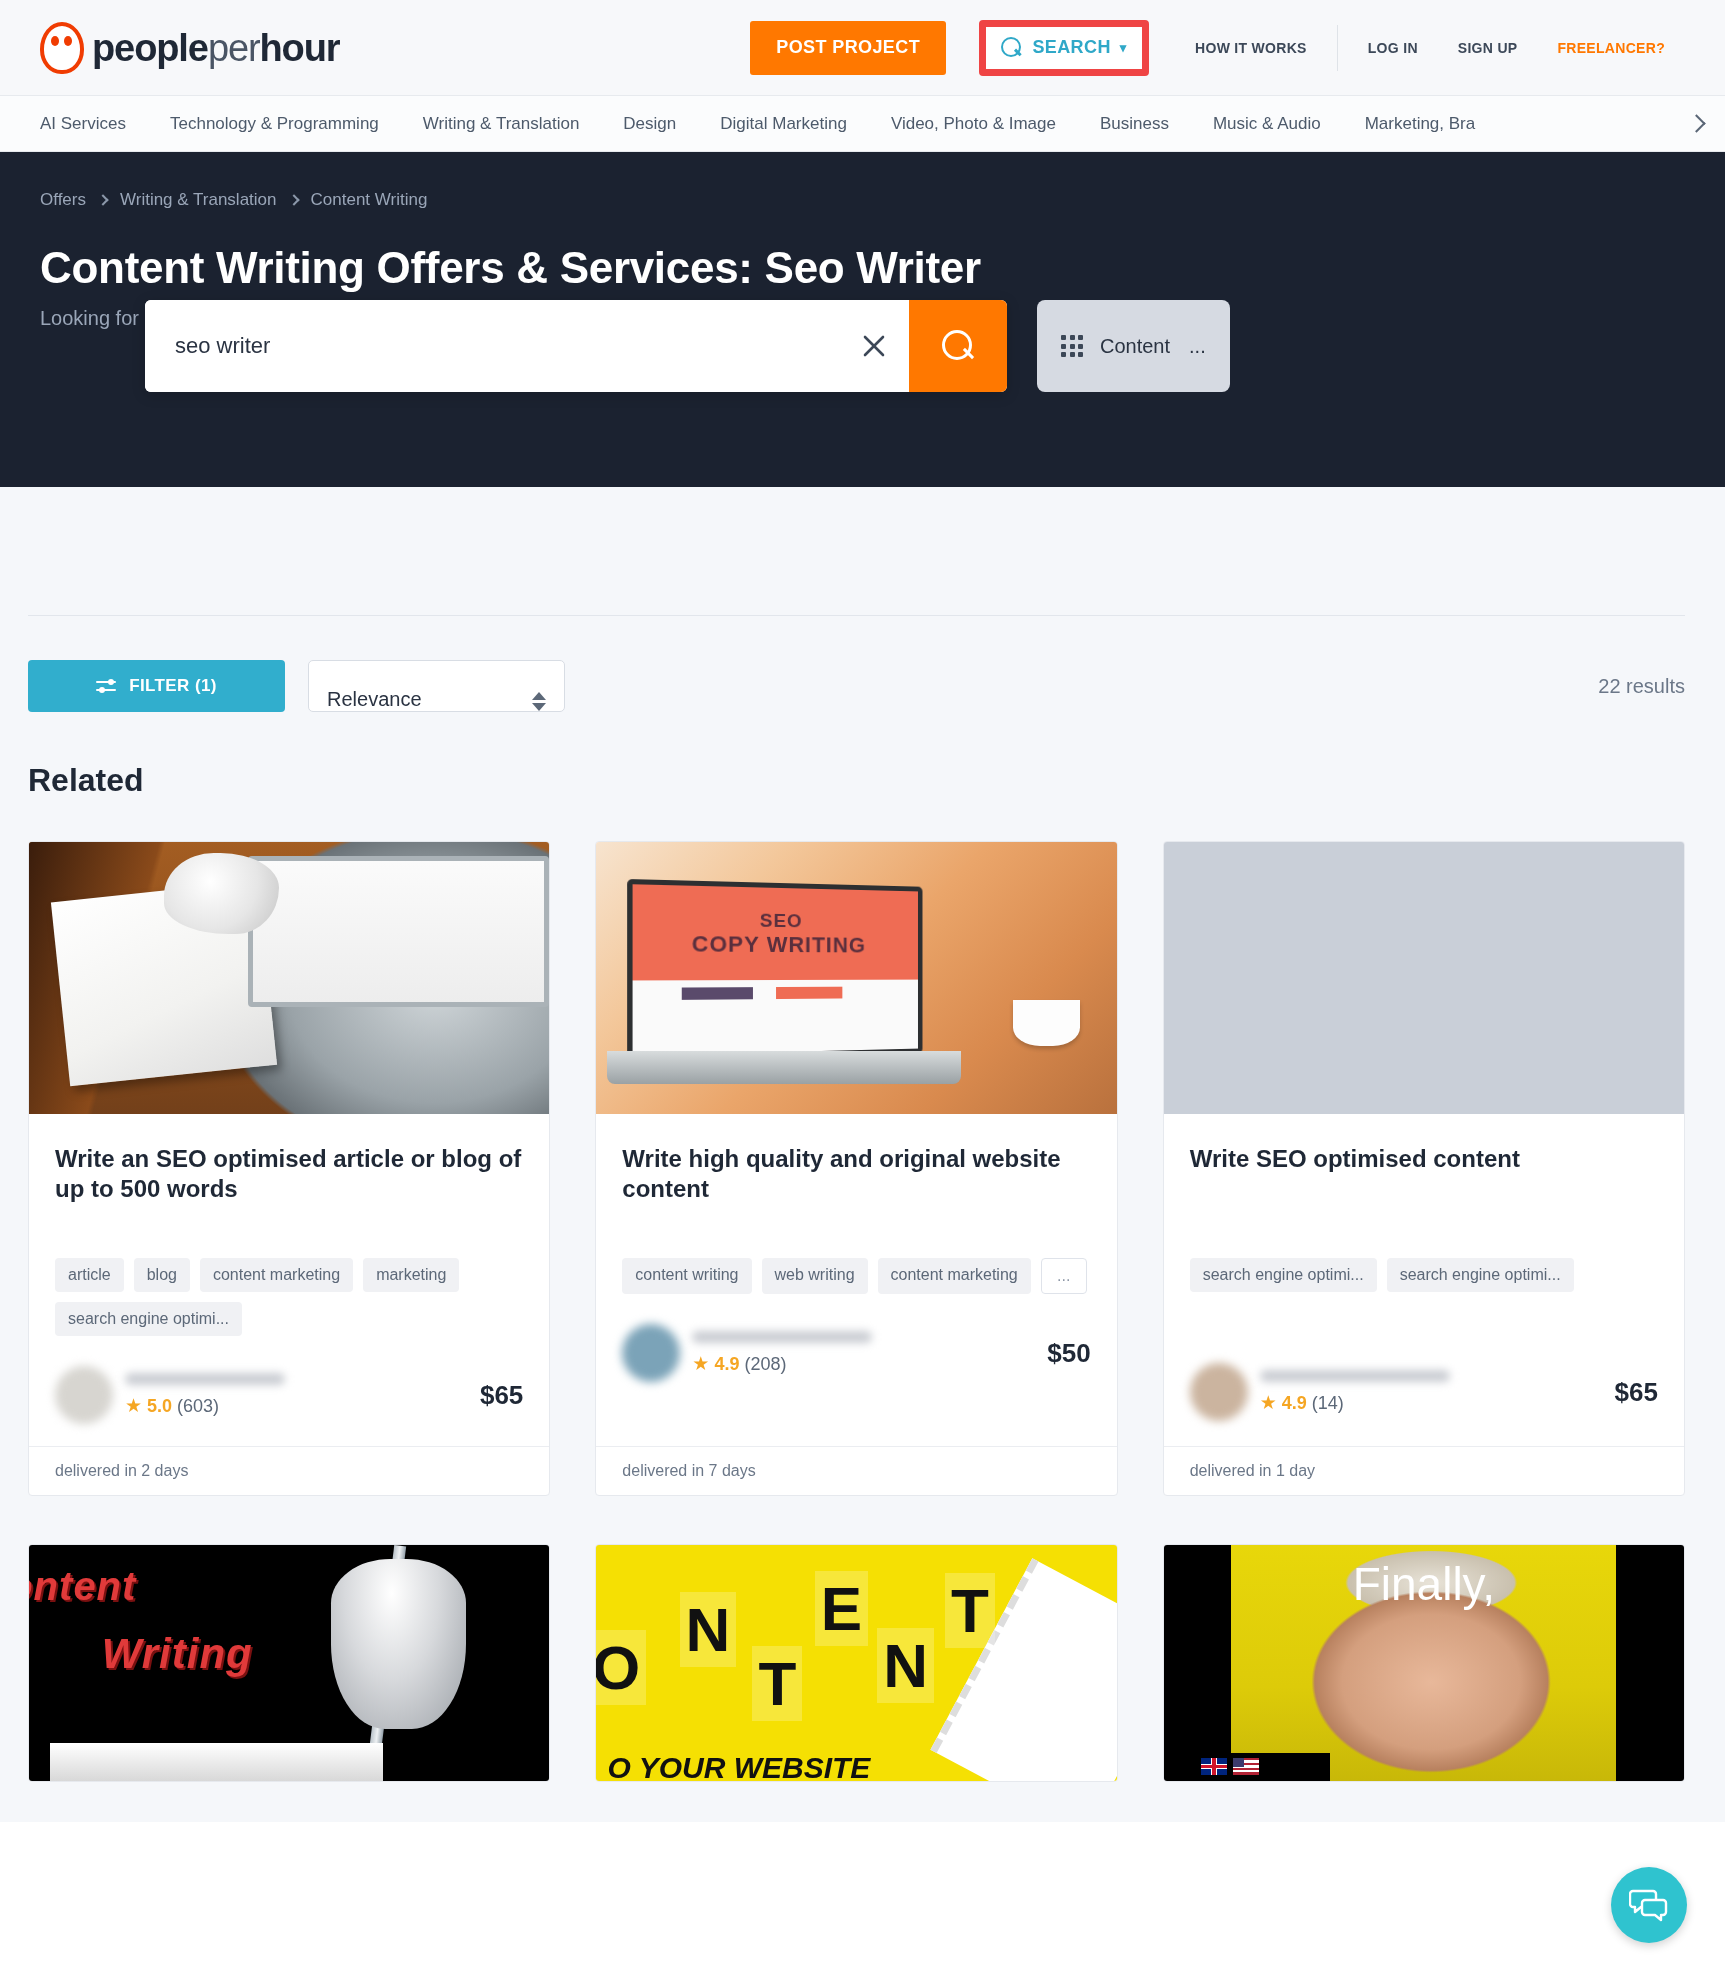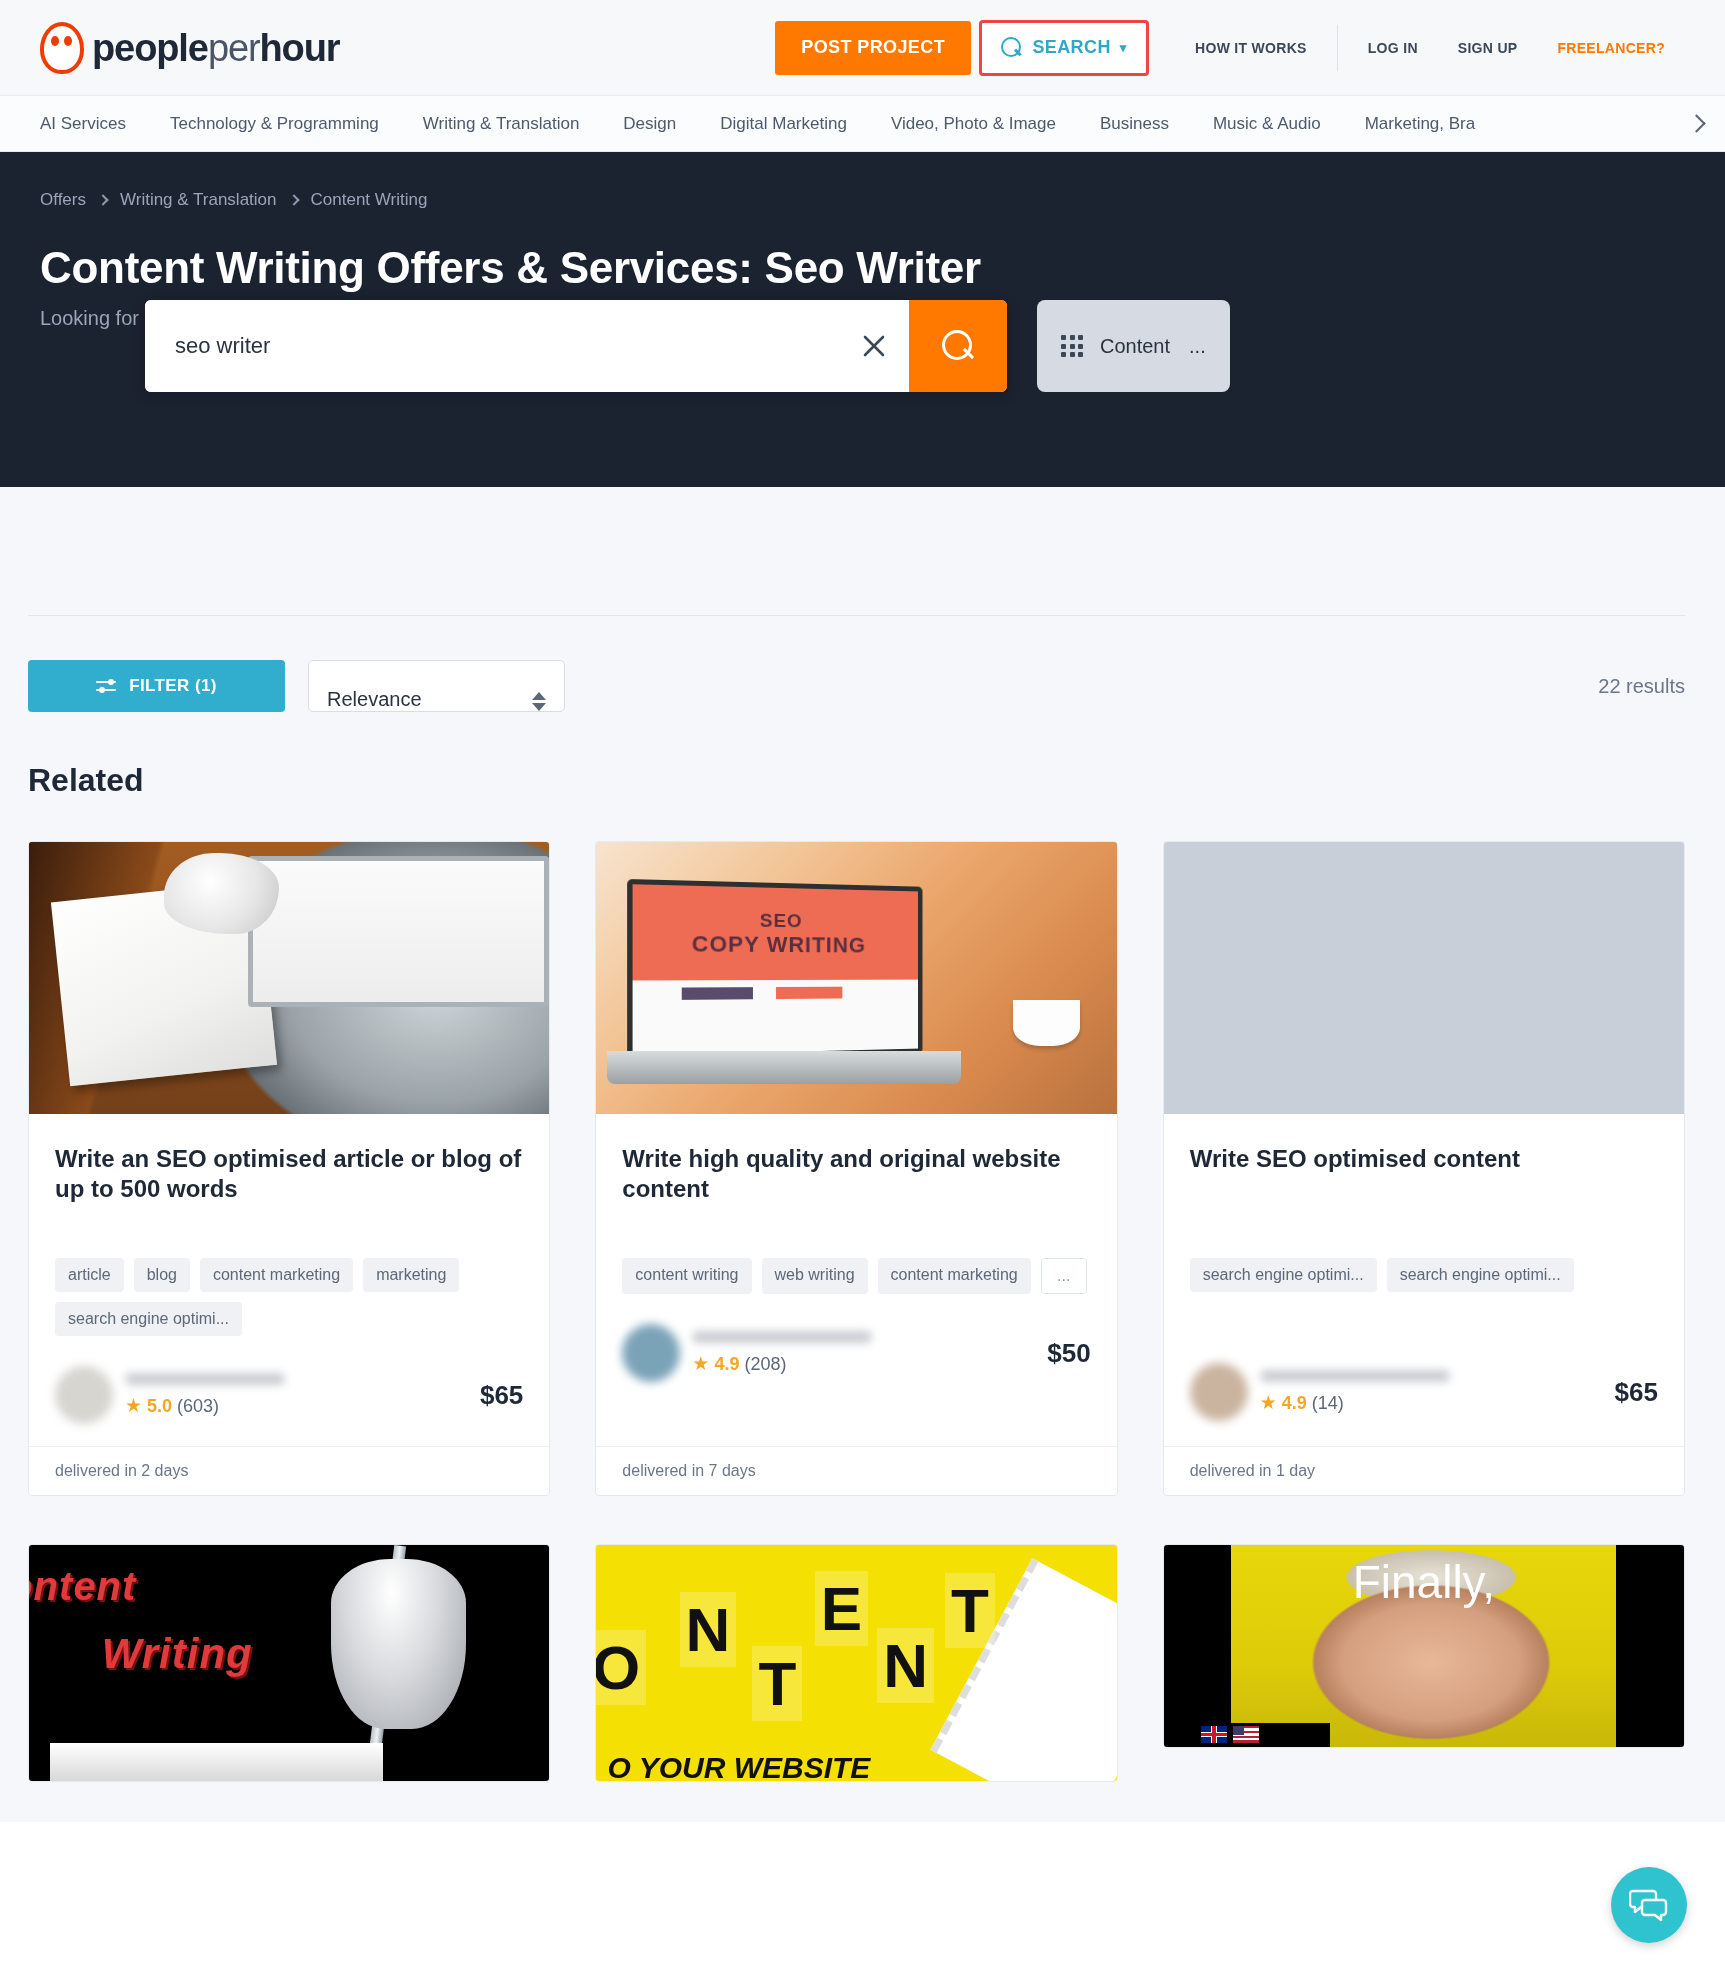--- a/index.html
+++ b/index.html
@@ -55,23 +55,23 @@
     background: #ff7800; color: #fff;
     font-weight: 700; font-size: 18px;
     letter-spacing: .4px;
     padding: 0 26px; height: 54px;
     border: none; border-radius: 3px;
     display: flex; align-items: center;
     cursor: pointer;
     white-space: nowrap;
   }
   .btn-search-hdr {
-    margin-left: 8px;
+    margin-left: 33px;
     height: 56px; min-width: 170px;
-    border: 3px solid #ef4444;
+    border: 7px solid #ef4444;
     border-radius: 4px; background: #fff;
     display: flex; align-items: center; justify-content: center;
     gap: 9px; color: #2fa8c8;
     font-weight: 700; font-size: 18px; letter-spacing: .4px;
     cursor: pointer;
   }
   .btn-search-hdr .mg { width: 22px; height: 22px; position: relative; display:inline-block;}
   .btn-search-hdr .mg::before {
     content:''; position:absolute; left:0; top:0;
     width:16px; height:16px; border:2.5px solid #2fa8c8; border-radius:50%;
@@ -704,21 +704,21 @@
         <span class="yc-letter" style="left:-2%;top:36%">O</span>
         <span class="yc-letter" style="left:16%;top:20%">N</span>
         <span class="yc-letter" style="left:30%;top:43%">T</span>
         <span class="yc-letter" style="left:42%;top:11%">E</span>
         <span class="yc-letter" style="left:54%;top:35%">N</span>
         <span class="yc-letter" style="left:67%;top:12%">T</span>
         <span class="yc-letter" style="left:1%;bottom:-6px;font-size:30px;background:none;font-style:italic">O YOUR WEBSITE</span>
       </div>
     </article>
 
-    <article class="card" style="height:204px">
+    <article class="card" style="height:238px">
       <div class="card-img img-gordon" style="height:238px">
         <div class="gordon-inner"></div>
         <div class="gordon-cap">Finally,</div>
         <div class="gordon-flags">
           <span class="flag-uk"></span>
           <span class="flag-us"></span>
         </div>
       </div>
     </article>
   </div>

